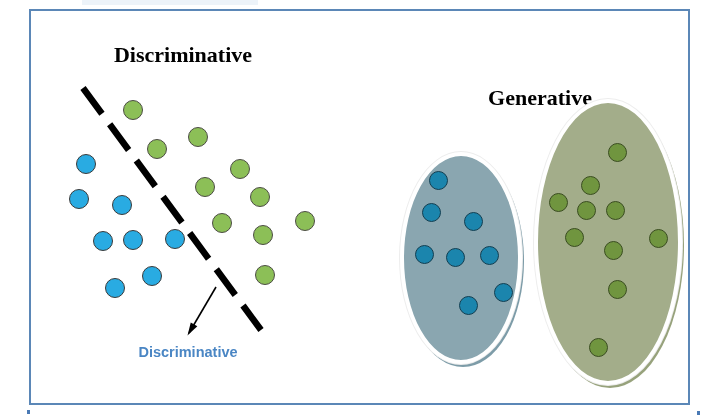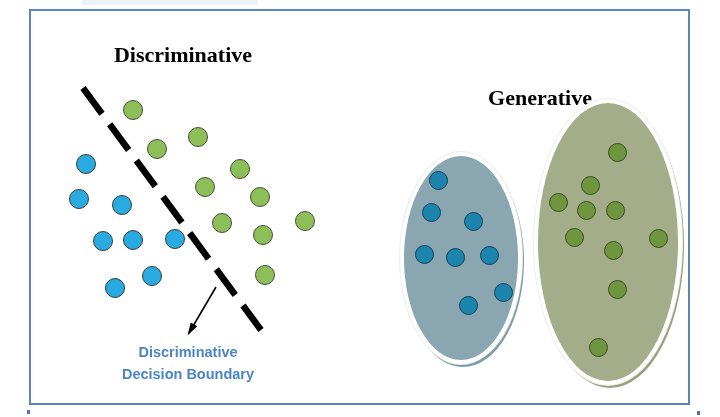--- a/index.html
+++ b/index.html
@@ -99,19 +99,18 @@
       <div class="dot" style="width: 19px; height: 19px; left: 605.5px; top: 200.5px; background: rgb(112, 149, 63); border: 1.5px solid rgb(58, 77, 32);"></div>
       <div class="dot" style="width: 19px; height: 19px; left: 564.5px; top: 227.5px; background: rgb(112, 149, 63); border: 1.5px solid rgb(58, 77, 32);"></div>
       <div class="dot" style="width: 19px; height: 19px; left: 648.5px; top: 228.5px; background: rgb(112, 149, 63); border: 1.5px solid rgb(58, 77, 32);"></div>
       <div class="dot" style="width: 19px; height: 19px; left: 603.5px; top: 240.5px; background: rgb(112, 149, 63); border: 1.5px solid rgb(58, 77, 32);"></div>
       <div class="dot" style="width: 19px; height: 19px; left: 607.5px; top: 279.5px; background: rgb(112, 149, 63); border: 1.5px solid rgb(58, 77, 32);"></div>
       <div class="dot" style="width: 19px; height: 19px; left: 588.5px; top: 337.5px; background: rgb(112, 149, 63); border: 1.5px solid rgb(58, 77, 32);"></div>
     </div>
 
   <div class="boundary-label" id="boundary-label" style="color: rgb(74, 134, 196);">
     <div>Discriminative</div>
-    <div>Decision Boundary</div>
   </div>
 
   <div class="mark" id="mark-left" style="background: rgb(74, 122, 181);"></div>
   <div class="mark" id="mark-right" style="background: rgb(74, 122, 181);"></div>
 
 </div>
 
 </body></html>

